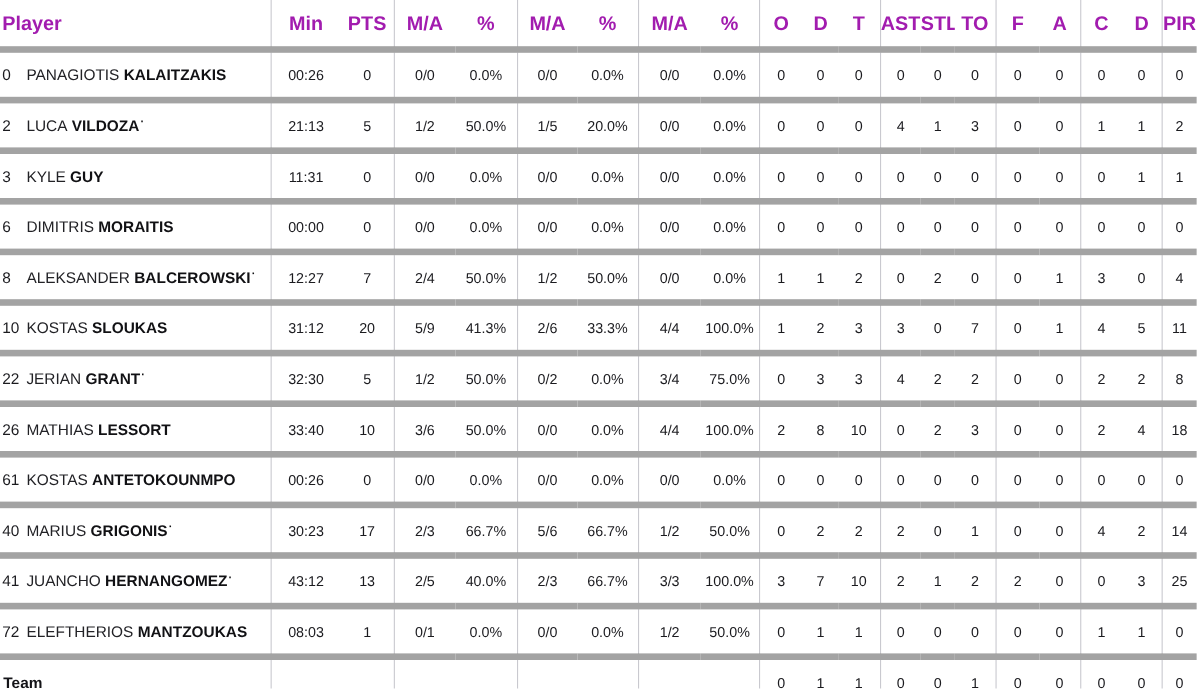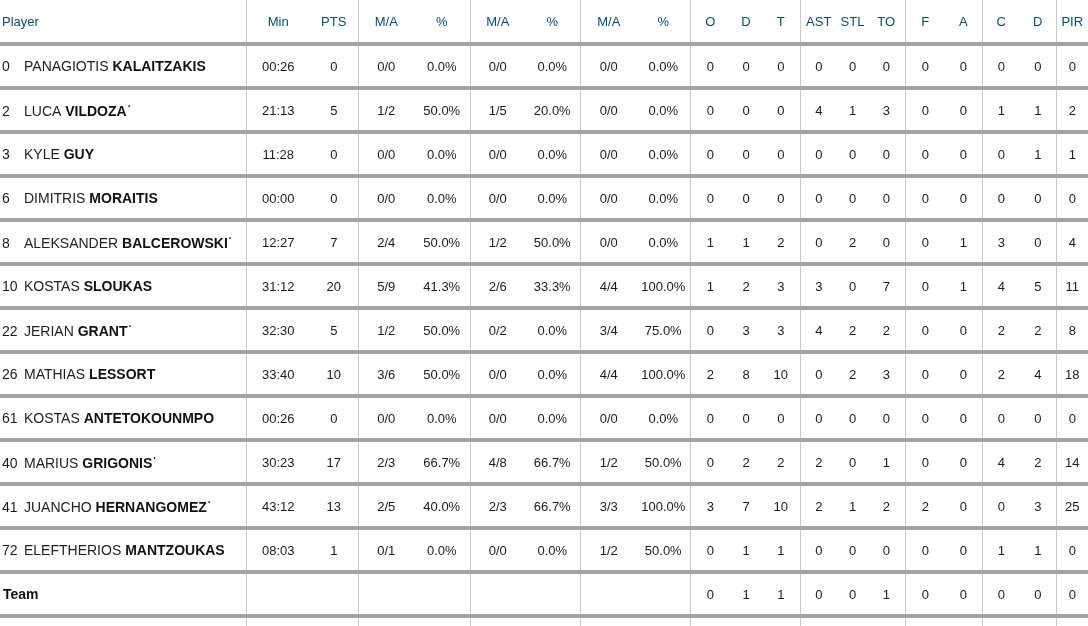--- a/index.html
+++ b/index.html
@@ -9,29 +9,29 @@
     -webkit-font-smoothing:antialiased;
   }
   table{border-collapse:collapse;table-layout:fixed;width:1088px;}
   th,td{padding:0;margin:0;white-space:nowrap;overflow:hidden;}
   thead th{font-weight:normal;}
   .group-row th{
     height:33px;font-size:14px;font-weight:700;color:#141418;
     text-align:center;vertical-align:middle;letter-spacing:0.2px;
   }
   .colh-row th{
-    height:42px;font-size:13px;color:#0c4a6e;
-    text-align:center;vertical-align:middle;font-weight:400;
+    height:42px;font-size:18px;color:#a21caf;
+    text-align:center;vertical-align:middle;font-weight:700;
   }
   .colh-row th.player-col{text-align:left;padding-left:2px;}
   tbody td{
     height:40px;font-size:13px;color:#1b1b1f;
     text-align:center;vertical-align:middle;
   }
-  tbody tr{border-top:4px solid #a3a3a3;}
+  tbody tr{border-top:6px solid #a3a3a3;}
   .dv{border-left:1px solid #c9c9cf;}
   .pcell{text-align:left;font-size:14px;color:#222226;}
   .pnum{display:inline-block;width:22px;padding-left:2px;font-weight:500;color:#1b1b1f;}
   .plast{font-weight:700;color:#111114;}
   .starter-mark{font-size:10px;vertical-align:super;font-weight:700;margin-left:1px;color:#111114;}
   .rowlabel{text-align:left;font-weight:700;font-size:14px;color:#141418;padding-left:3px;}
 </style>
 </head>
 <body>
 
@@ -122,21 +122,21 @@
         <td>1</td>
         <td>3</td>
         <td class="dv">0</td>
         <td>0</td>
         <td class="dv">1</td>
         <td>1</td>
         <td class="dv">2</td>
       </tr>
       <tr>
         <td class="pcell"><span class="pnum">3</span><span><span class="pfirst">KYLE&nbsp;</span><span class="plast">GUY</span></span></td>
-        <td class="dv">11:28</td>
+        <td class="dv">11:31</td>
         <td>0</td>
         <td class="dv">0/0</td>
         <td>0.0%</td>
         <td class="dv">0/0</td>
         <td>0.0%</td>
         <td class="dv">0/0</td>
         <td>0.0%</td>
         <td class="dv">0</td>
         <td>0</td>
         <td>0</td>
@@ -280,21 +280,21 @@
         <td class="dv">0</td>
         <td>0</td>
         <td class="dv">0</td>
       </tr>
       <tr>
         <td class="pcell"><span class="pnum">40</span><span><span class="pfirst">MARIUS&nbsp;</span><span class="plast">GRIGONIS</span><span class="starter-mark">·</span></span></td>
         <td class="dv">30:23</td>
         <td>17</td>
         <td class="dv">2/3</td>
         <td>66.7%</td>
-        <td class="dv">4/8</td>
+        <td class="dv">5/6</td>
         <td>66.7%</td>
         <td class="dv">1/2</td>
         <td>50.0%</td>
         <td class="dv">0</td>
         <td>2</td>
         <td>2</td>
         <td class="dv">2</td>
         <td>0</td>
         <td>1</td>
         <td class="dv">0</td>

